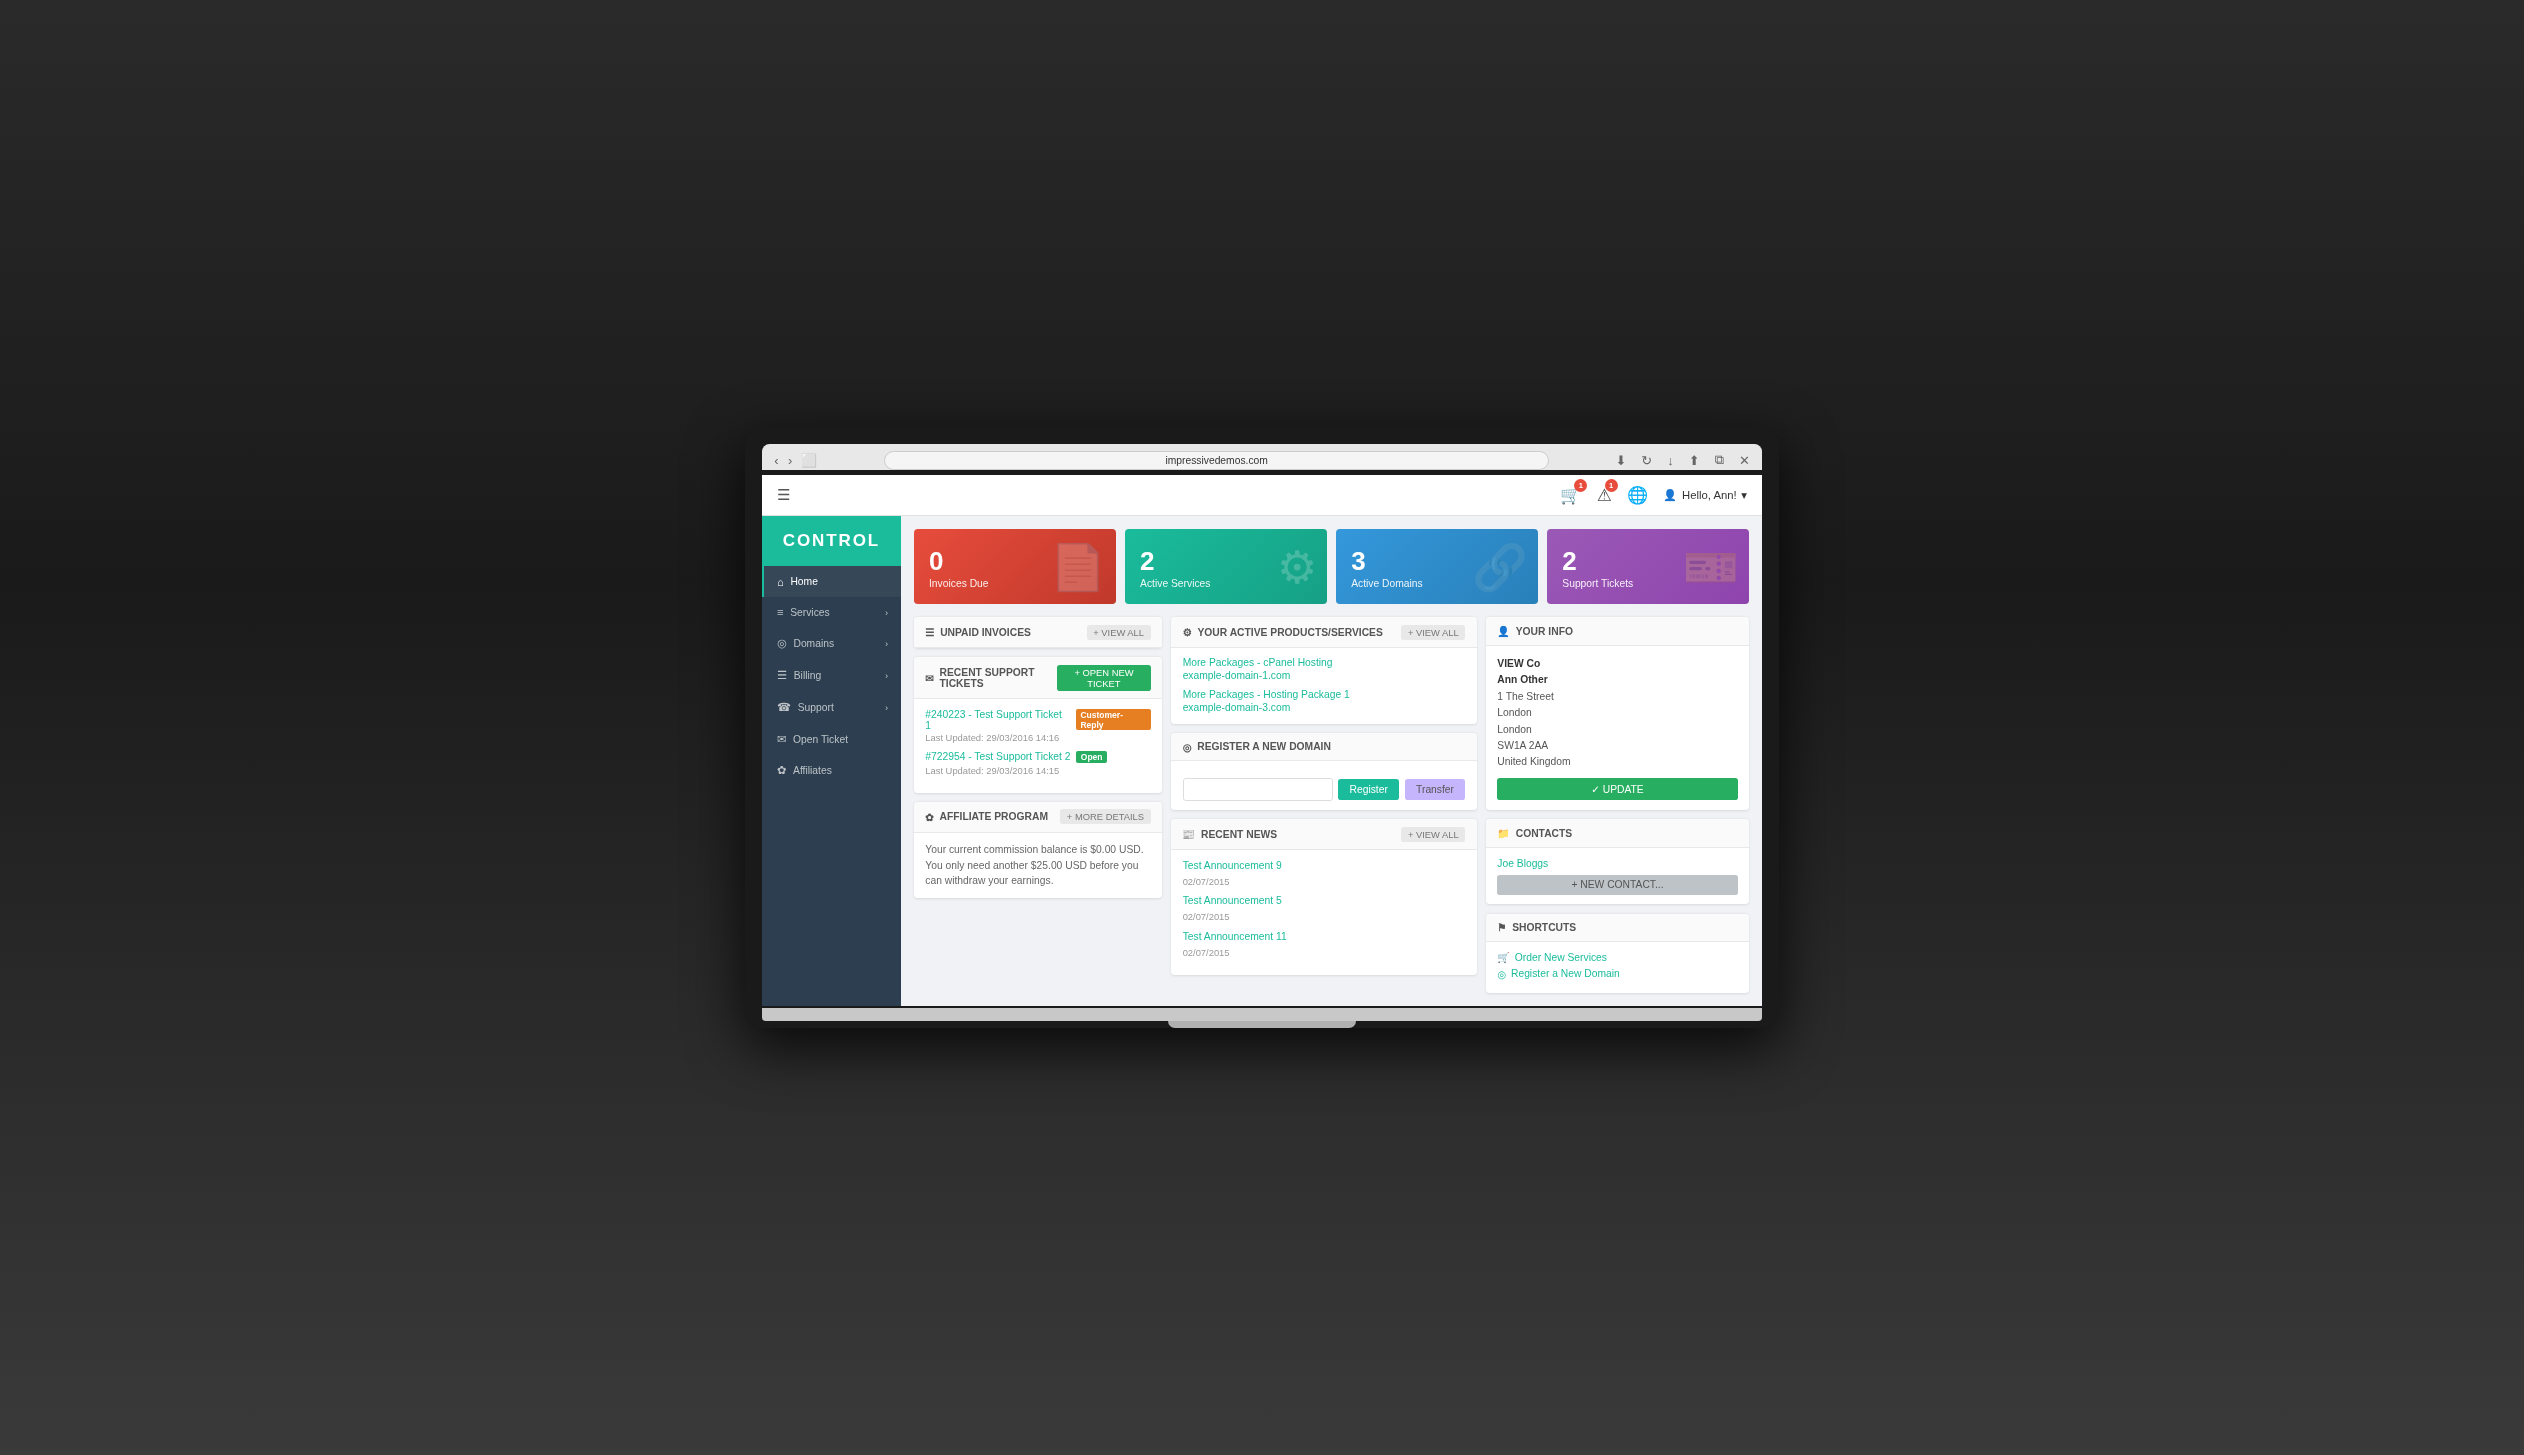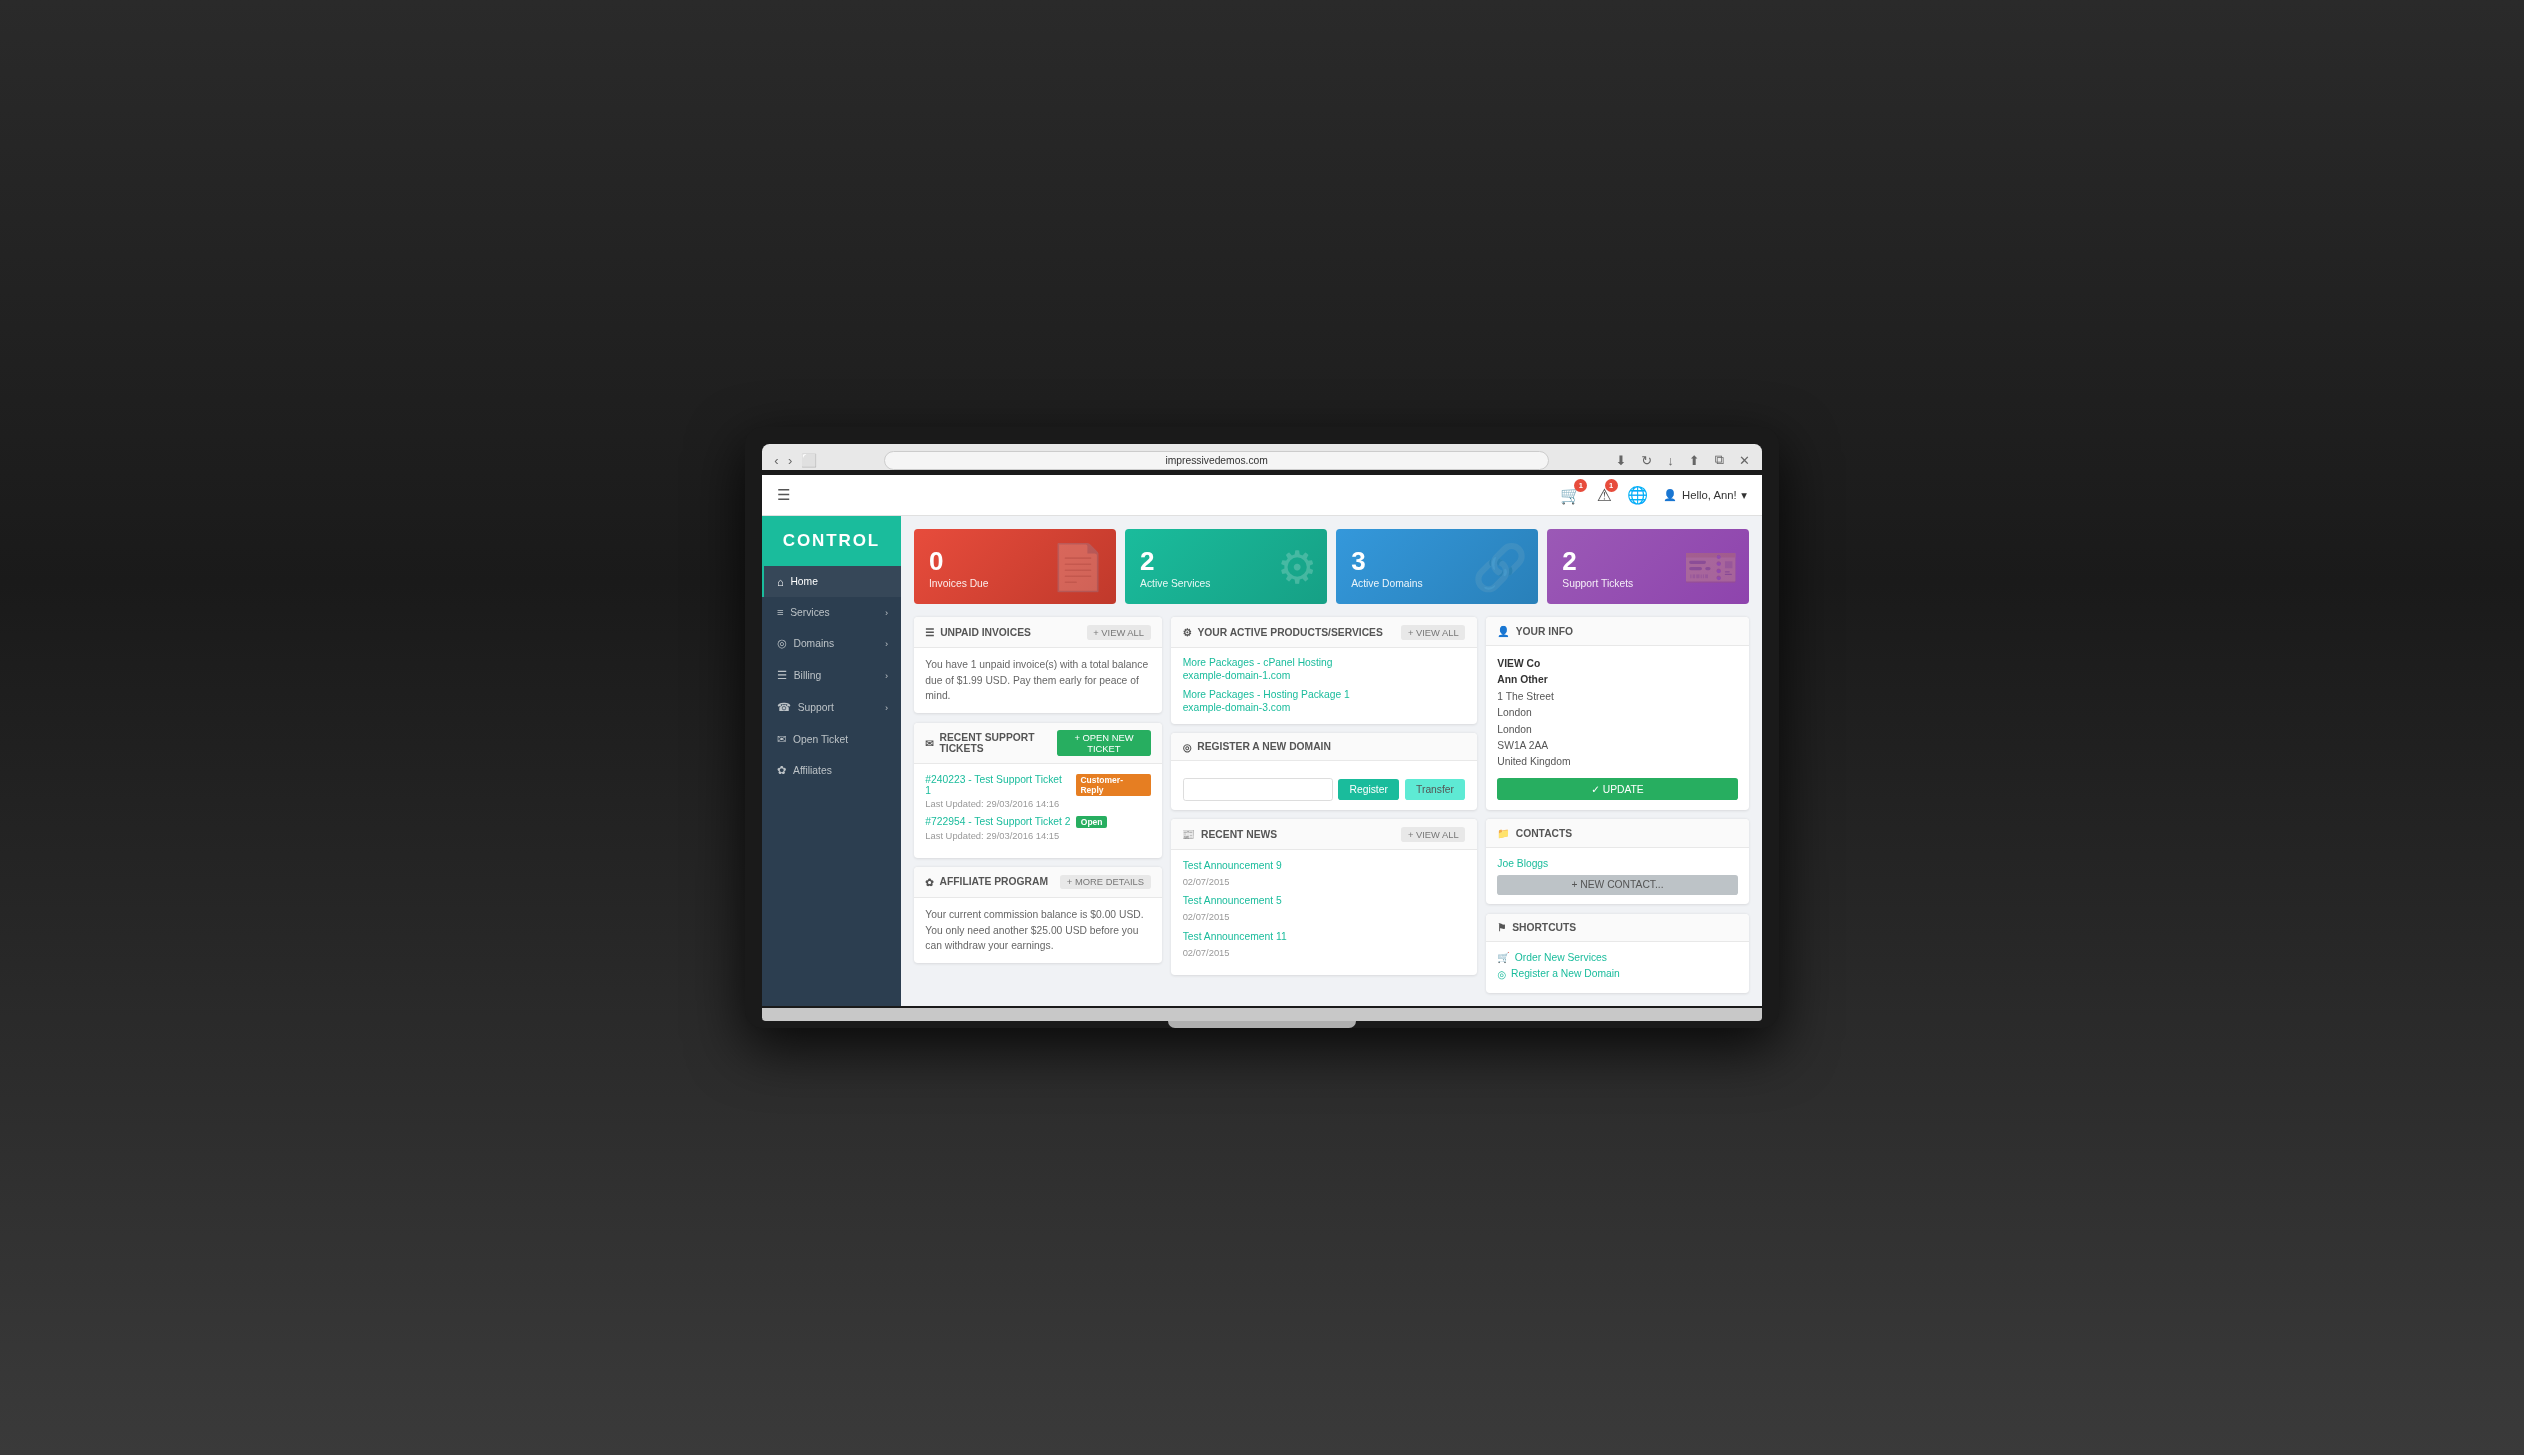--- a/index.html
+++ b/index.html
@@ -311,21 +311,21 @@
     .btn-register {
       background: #1abc9c;
       color: white;
       border: none;
       padding: 4.7px 11.3px;
       border-radius: 2.8px;
       font-size: 10.3px;
       cursor: pointer;
     }
     .btn-transfer {
-      background: #5eead4;
+      background: #c4b5fd;
       color: #555;
       border: none;
       padding: 4.7px 11.3px;
       border-radius: 2.8px;
       font-size: 10.3px;
       cursor: pointer;
     }
     .news-item {
       margin-bottom: 7.5px;
     }
@@ -542,23 +542,20 @@
           <div style="display:flex;flex-direction:column;gap:9.4px;">
 
             <div class="panel">
               <div class="panel-header">
                 <div class="panel-title">
                   <span>☰</span>
                   <span>UNPAID INVOICES</span>
                 </div>
                 <button class="panel-action">+ VIEW ALL</button>
               </div>
-              <div class="panel-content">
-                <p class="panel-text">You have 1 unpaid invoice(s) with a total balance due of $1.99 USD. Pay them early for peace of mind.</p>
-              </div>
             </div>
 
             <div class="panel">
               <div class="panel-header">
                 <div class="panel-title">
                   <span>✉</span>
                   <span>RECENT SUPPORT TICKETS</span>
                 </div>
                 <button class="panel-action panel-action-green">+ OPEN NEW TICKET</button>
               </div>

